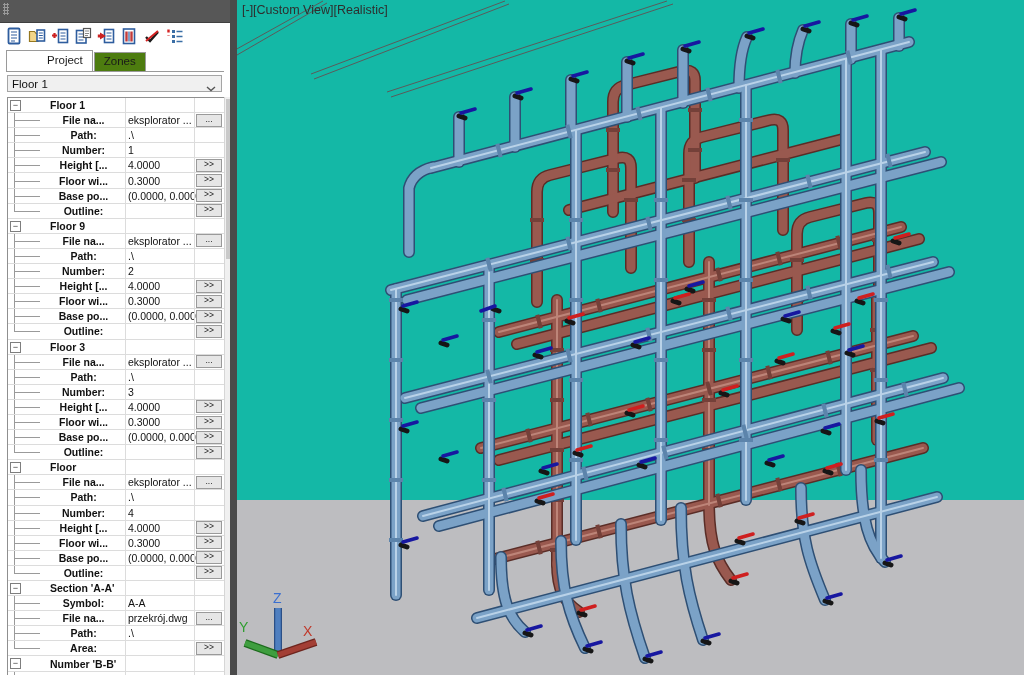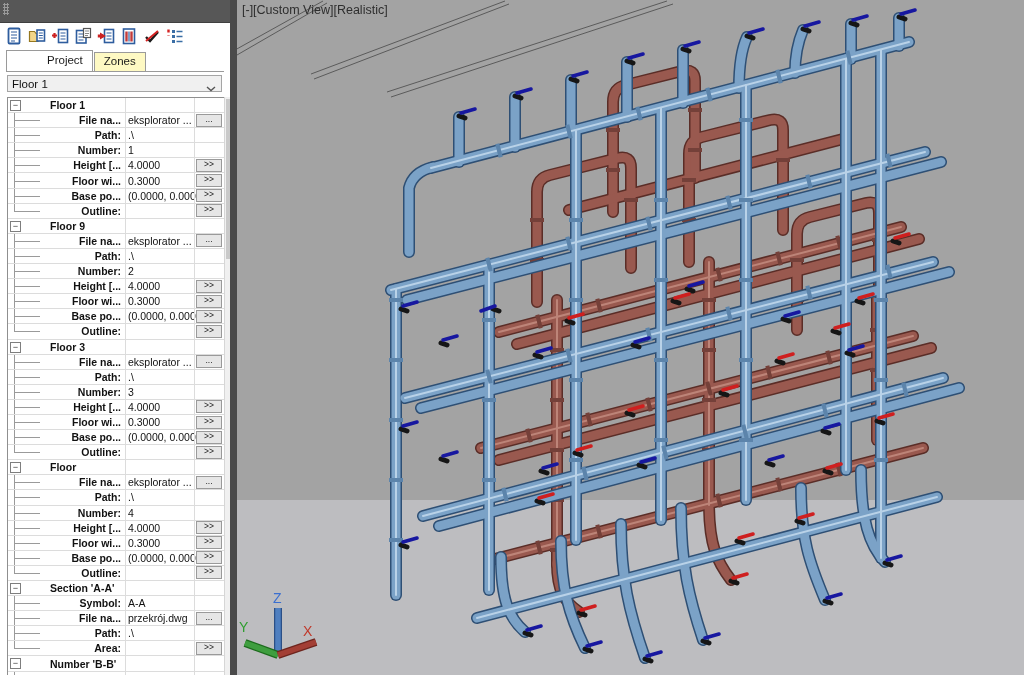--- a/index.html
+++ b/index.html
@@ -13,52 +13,52 @@
         background-image:radial-gradient(#9a9a9a 1px, transparent 1.2px);
         background-size:3px 3px;}
   .splitter{position:absolute;left:230px;top:0;width:7px;height:675px;background:#4a4a4a;z-index:6;}
 
   .toolbar{position:absolute;left:4px;top:26px;display:flex;gap:3px;}
   .tbtn{width:20px;height:20px;display:flex;align-items:center;justify-content:center;}
   .tbtn svg{width:18px;height:18px;}
 
   .tabs{position:absolute;left:6px;top:52px;display:flex;align-items:flex-end;height:19px;}
   .tab{font-size:11.5px;color:#1a1a1a;padding:2px 9px 3px 9px;border:1px solid #9a9a9a;border-bottom:none;
-       background:#fef9c3;margin-right:1px;height:13px;line-height:13px;}
+       background:#4d7c0f;margin-right:1px;height:13px;line-height:13px;}
   .tab.active{background:#ffffff;height:15px;line-height:15px;position:relative;z-index:2;padding-left:40px;}
   .tabpane-top{position:absolute;left:6px;top:71px;width:218px;border-top:1px solid #9a9a9a;}
 
   .combo{position:absolute;left:7px;top:75px;width:215px;height:17px;background:#f0f0f0;border:1px solid #a5a5a5;
          font-size:11.5px;color:#111;display:flex;align-items:center;padding-left:4px;box-sizing:border-box;}
   .combo .chev{position:absolute;right:5px;top:6px;}
 
   
   .tree{position:absolute;left:7px;top:97px;width:217px;height:578px;background:#ffffff;
         border-left:1px solid #8f8f8f;border-top:1px solid #8f8f8f;box-sizing:border-box;overflow:hidden;}
   .trow{position:relative;display:flex;align-items:center;height:14.1px;border-bottom:1px solid #dcdcdc;
         font-size:10.5px;color:#111;white-space:nowrap;}
   .conn{position:relative;width:38px;height:100%;flex:0 0 38px;}
   .c2::before{content:"";position:absolute;left:6px;top:0;bottom:0;border-left:1px solid #9a9a9a;}
   .c2::after{content:"";position:absolute;left:6px;top:50%;width:26px;border-top:1px solid #9a9a9a;}
   .trow.last .c2::before{bottom:50%;}
   .exp{position:absolute;left:2px;top:2px;width:9px;height:9px;border:1px solid #7e7e7e;background:#fff;
        font-size:9px;line-height:8px;text-align:center;color:#333;}
   .glabel{font-weight:bold;margin-left:4px;}
-  .plabel{flex:0 0 79px;width:79px;text-align:right;font-weight:bold;padding-right:4px;box-sizing:border-box;overflow:hidden;}
+  .plabel{flex:0 0 79px;width:79px;text-align:center;font-weight:bold;padding-right:4px;box-sizing:border-box;overflow:hidden;}
   .val{flex:0 0 69px;width:69px;padding-left:3px;box-sizing:border-box;overflow:visible;}
   .btnz{flex:1 1 auto;display:flex;justify-content:flex-end;padding-right:2px;position:relative;z-index:2;}
   .pbtn{display:inline-block;width:24px;height:11px;background:#e6e6e6;border:1px solid #9a9a9a;
         font-size:8.5px;line-height:9px;text-align:center;color:#222;}
   .gl{position:absolute;top:0;bottom:0;border-left:1px solid #dcdcdc;z-index:1;}
   .gl1{left:117px;} .gl2{left:186px;}
   .vscroll{position:absolute;left:224px;top:97px;width:7px;height:578px;background:#f0f0f0;border-left:1px solid #d6d6d6;}
   .vscroll .thumb{position:absolute;left:1px;top:2px;width:5px;height:160px;background:#c9c9c9;}
 
   
-  .viewport{position:absolute;left:237px;top:0;width:787px;height:500px;background:#a3a3a3;}
+  .viewport{position:absolute;left:237px;top:0;width:787px;height:500px;background:#14b8a6;}
   .vlabel{position:absolute;left:5px;top:3px;font-size:12.5px;color:#2e2e2e;z-index:3;}
   .vlabel span{margin-right:0px;}
   .scene{position:absolute;left:0;top:0;width:787px;height:675px;}
 
   
   .ln{stroke:#5b5b5b;stroke-width:1;fill:none;}
   .mo{stroke:#5a2d27;stroke-width:12;fill:none;stroke-linecap:round;stroke-linejoin:round;}
   .mf{stroke:#99594f;stroke-width:9;fill:none;stroke-linecap:round;stroke-linejoin:round;}
   .mh{stroke:#bd8478;stroke-width:2;fill:none;stroke-linecap:round;stroke-linejoin:round;}
   .bo{stroke:#2e4f74;stroke-width:12;fill:none;stroke-linecap:round;stroke-linejoin:round;}

